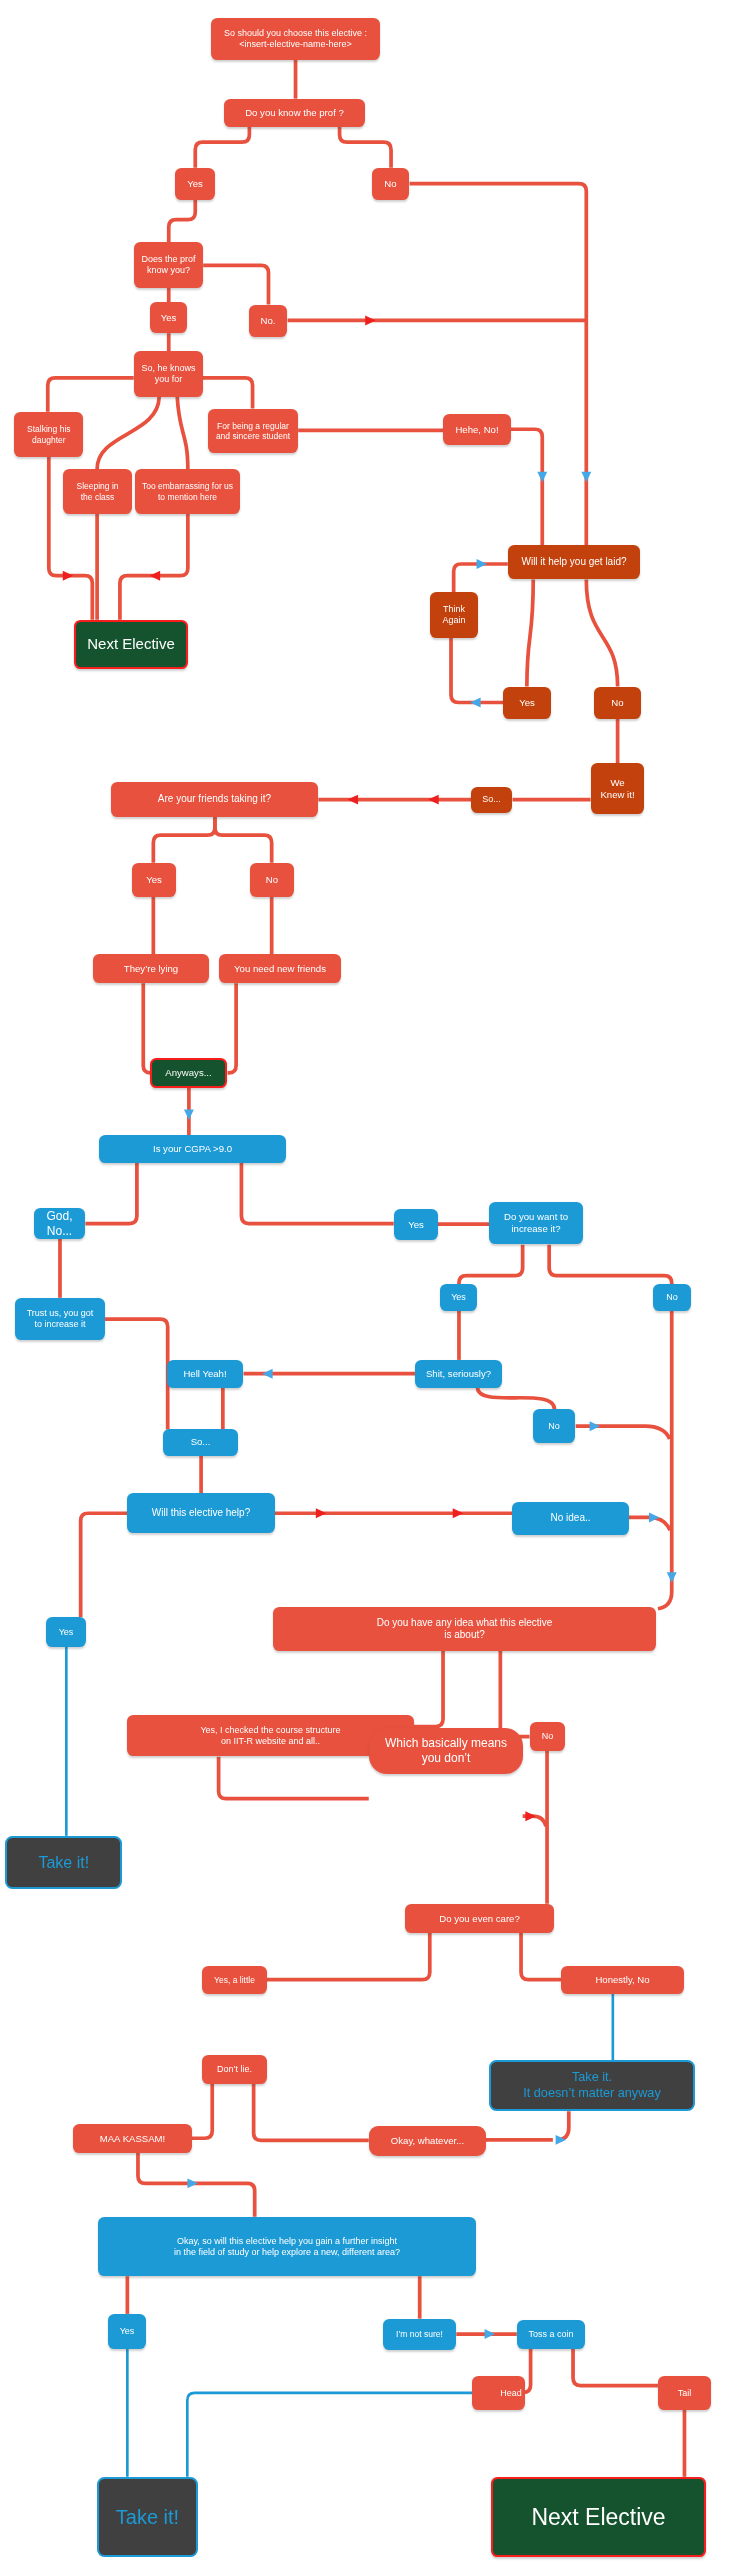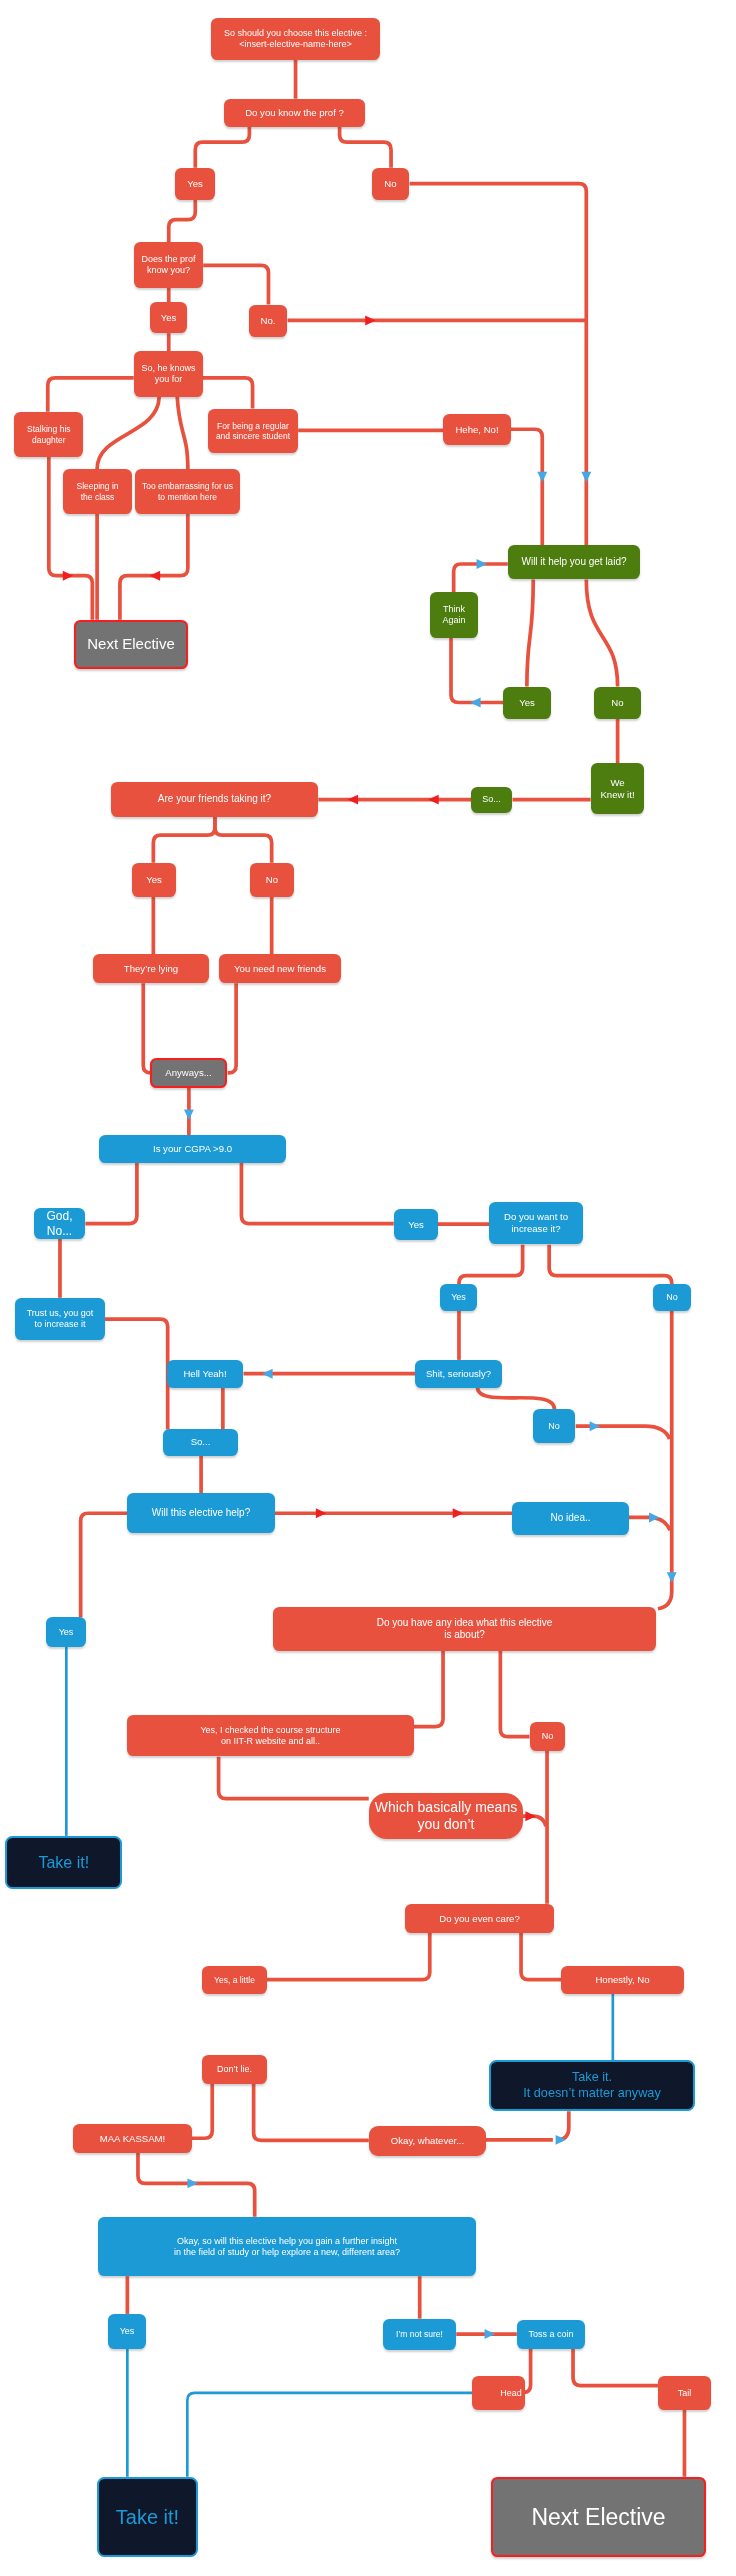--- a/index.html
+++ b/index.html
@@ -5,24 +5,24 @@
   *{box-sizing:border-box;margin:0;padding:0}
   html,body{background:#ffffff}
   .canvas{position:relative;width:737px;height:2576px;background:#fff;
           font-family:"Liberation Sans",sans-serif;overflow:hidden}
   .edge-layer{position:absolute;left:0;top:0;width:737px;height:2576px}
   .node{position:absolute;display:flex;align-items:center;justify-content:center;
         text-align:center;border-radius:6.4px;white-space:pre-line;line-height:1.22;
         box-shadow:0 1.1px 2.1px rgba(70,70,70,.25)}
   .node span{display:block;width:100%;padding:1.1px 3.2px}
   .red{background:#E8513E;color:#fff}
-  .red-bright{background:#737373;color:#fff;border:2.1px solid #F81E1E}
-  .blue-light{background:#4d7c0f;color:#fff}
+  .red-bright{background:#14532d;color:#fff;border:2.1px solid #F81E1E}
+  .blue-light{background:#c2410c;color:#fff}
   .blue-dark{background:#1B9AD6;color:#fff}
-  .outline{background:#0f172a;color:#1B9AD6;border:2.1px solid #1B9AD6;box-shadow:none;border-radius:7.4px}
+  .outline{background:#404040;color:#1B9AD6;border:2.1px solid #1B9AD6;box-shadow:none;border-radius:7.4px}
 </style>
 </head>
 <body>
 
 <div class="canvas">
   <svg class="edge-layer" xmlns="http://www.w3.org/2000/svg" viewBox="0 0 1389 4855">
       <path d="M557,113 V186" fill="none" stroke="#E8513E" stroke-width="7"></path>
       <path d="M470,238 V254 Q470,268 456,268 H382 Q368,268 368,282 V316" fill="none" stroke="#E8513E" stroke-width="7"></path>
       <path d="M640,238 V254 Q640,268 654,268 H723 Q737,268 737,282 V316" fill="none" stroke="#E8513E" stroke-width="7"></path>
       <path d="M368,376 V400 Q368,414 354,414 H332 Q318,414 318,428 V456" fill="none" stroke="#E8513E" stroke-width="7"></path>
@@ -165,21 +165,21 @@
       <div class="node blue-dark" style="left: 163px; top: 1429px; width: 75px; height: 26.5px; font-size: 9.6px;"><span>So...</span></div>
       <div class="node blue-dark" style="left: 127px; top: 1493px; width: 148px; height: 40px; font-size: 10px;"><span>Will this elective help?</span></div>
       <div class="node blue-dark" style="left: 46px; top: 1617px; width: 40px; height: 30px; font-size: 9px;"><span>Yes</span></div>
       <div class="node blue-dark" style="left: 512px; top: 1502px; width: 117px; height: 33px; font-size: 10px;"><span>No idea..</span></div>
       <div class="node outline" style="left: 5.3px; top: 1836px; width: 117px; height: 53px; font-size: 16px;"><span>Take it!</span></div>
       <div class="node red" style="left: 273px; top: 1607px; width: 383px; height: 44px; font-size: 10px;"><span>Do you have any idea what this elective
 is about?</span></div>
       <div class="node red" style="left: 127px; top: 1715px; width: 287px; height: 41px; font-size: 9px;"><span>Yes, I checked the course structure
 on IIT-R website and all..</span></div>
       <div class="node red" style="left: 530px; top: 1722px; width: 35px; height: 29px; font-size: 9px;"><span>No</span></div>
-      <div class="node red" style="left: 369px; top: 1793px; width: 154px; height: 46px; font-size: 14px; border-radius: 18px;"><span>Which basically means
+      <div class="node red" style="left: 369px; top: 1728px; width: 154px; height: 46px; font-size: 12px; border-radius: 18px;"><span>Which basically means
 you don’t</span></div>
       <div class="node red" style="left: 405px; top: 1904px; width: 149px; height: 29px; font-size: 9.6px;"><span>Do you even care?</span></div>
       <div class="node red" style="left: 202px; top: 1966px; width: 65px; height: 28px; font-size: 8.5px;"><span>Yes, a little</span></div>
       <div class="node red" style="left: 561px; top: 1966px; width: 123px; height: 28px; font-size: 9.6px;"><span>Honestly, No</span></div>
       <div class="node red" style="left: 202px; top: 2055px; width: 65px; height: 29px; font-size: 9px;"><span>Don’t lie.</span></div>
       <div class="node outline" style="left: 489px; top: 2060px; width: 206px; height: 51px; font-size: 12.7px;"><span>Take it.
 It doesn’t matter anyway</span></div>
       <div class="node red" style="left: 369px; top: 2126px; width: 117px; height: 30px; font-size: 9.6px; border-radius: 9px;"><span>Okay, whatever...</span></div>
       <div class="node red" style="left: 73px; top: 2124px; width: 119px; height: 29px; font-size: 9.6px;"><span>MAA KASSAM!</span></div>
       <div class="node blue-dark" style="left: 98px; top: 2217px; width: 378px; height: 59px; font-size: 9px; justify-content: center;"><span>Okay, so will this elective help you gain a further insight

